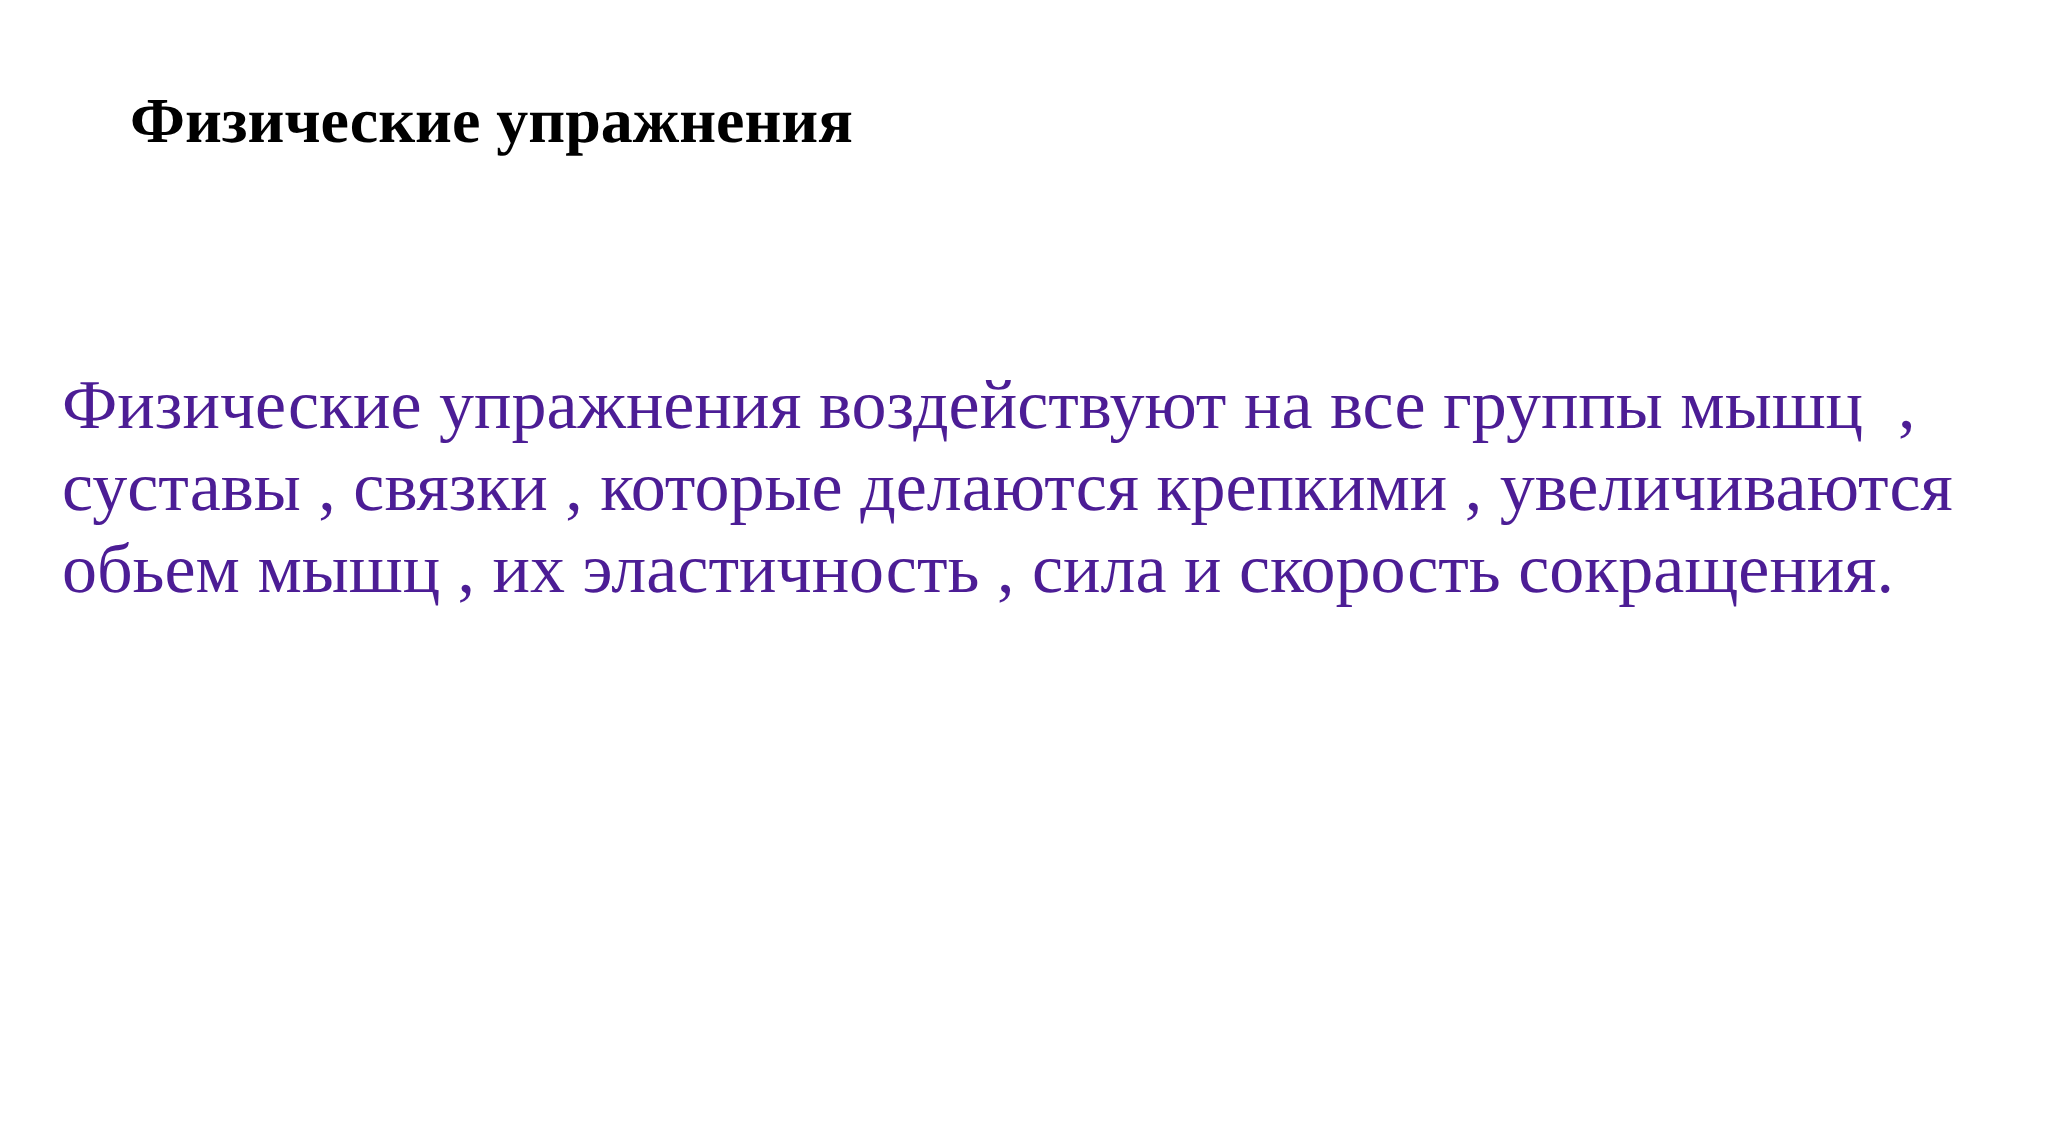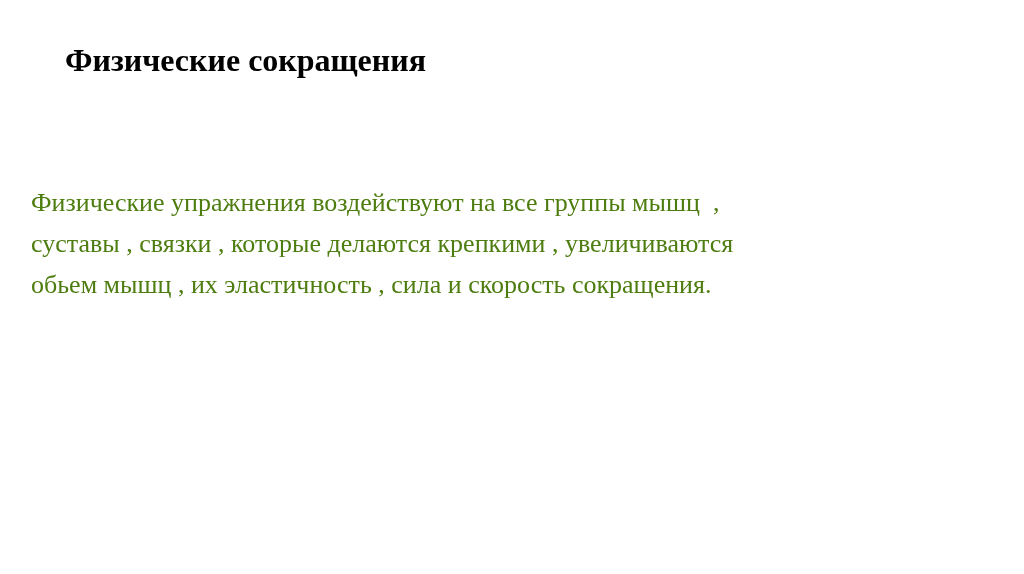--- a/index.html
+++ b/index.html
@@ -26,28 +26,28 @@
     color: #000000;
     line-height: 1.15;
     white-space: nowrap;
   }
   .slide-body {
     position: absolute;
     left: 31px;
     top: 182px;
     width: 975px;
     font-family: "Liberation Serif", serif;
-    font-size: 26px;
+    font-size: 35px;
     font-weight: normal;
-    color: #4d7c0f;
+    color: #4c1d95;
     line-height: 41px;
     white-space: pre-wrap;
   }
 </style>
 </head>
 <body>
 
 <div class="slide">
-  <h1 class="slide-title">Физические сокращения</h1>
+  <h1 class="slide-title">Физические упражнения</h1>
   <p class="slide-body">Физические упражнения воздействуют на все группы мышц  ,
 суставы , связки , которые делаются крепкими , увеличиваются
 обьем мышц , их эластичность , сила и скорость сокращения.</p>
 </div>
 
 </body></html>

